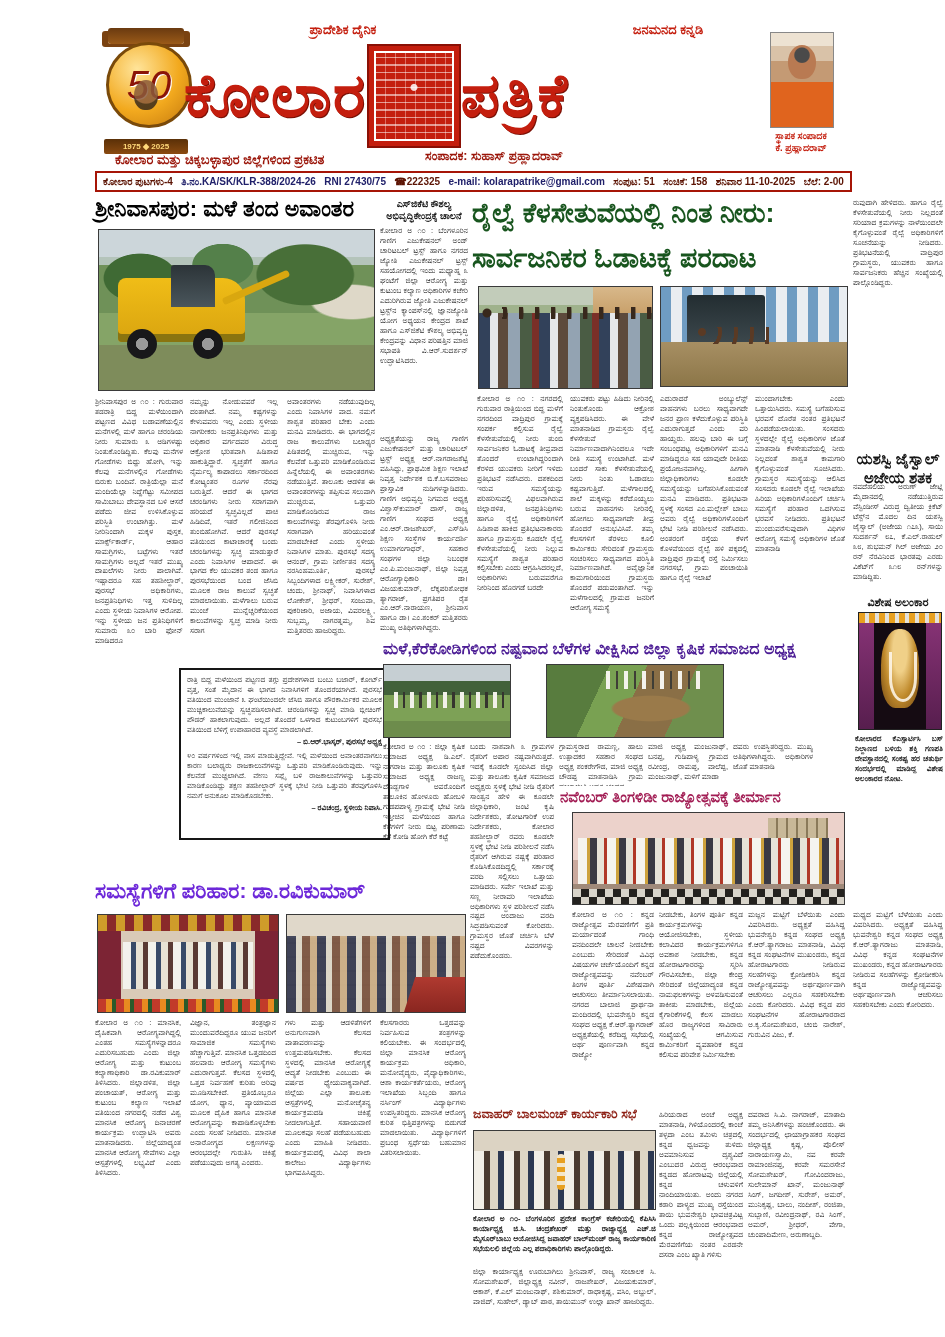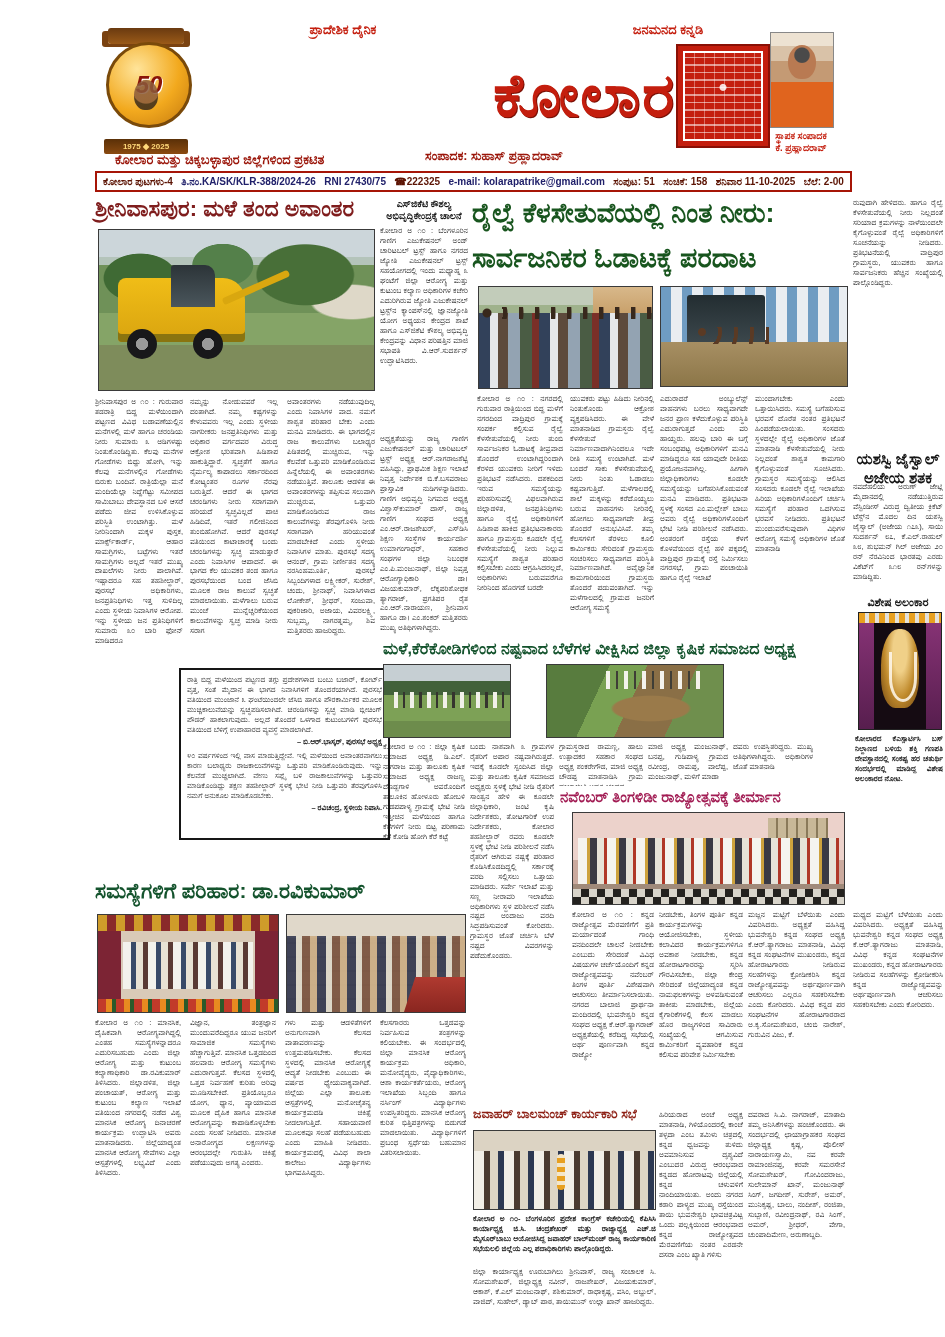--- a/index.html
+++ b/index.html
@@ -19,21 +19,21 @@
   .publine{position:absolute;font-weight:bold;color:#9a1408;font-size:13px}
   .editorline{position:absolute;font-weight:bold;color:#9a1408;font-size:12.5px}
   .founder{position:absolute;text-align:center;color:#c41e0e;font-weight:bold;font-size:9.5px;line-height:1.25}
   
   .logo{position:absolute;left:98px;top:28px;width:96px;height:126px}
   .logo .ribbon{position:absolute;left:10px;top:0;width:76px;height:16px;background:linear-gradient(#6a3a10,#9a5a18);
      border-radius:3px;box-shadow:-6px 3px 0 #7a4210,6px 3px 0 #7a4210}
   .logo .circle{position:absolute;left:8px;top:14px;width:80px;height:80px;border-radius:50%;
      background:radial-gradient(circle at 35% 30%, #ffe49a, #f2a91e 55%, #c87d10 95%);
      border:3px solid #7a4a0a;display:flex;align-items:center;justify-content:center}
-  .logo .fifty{font-size:24px;font-weight:700;font-style:italic;color:#8a1408;text-shadow:1px 1px 0 #fff}
+  .logo .fifty{font-size:40px;font-weight:400;font-style:italic;color:#8a1408;text-shadow:1px 1px 0 #fff}
   .logo .face{position:absolute;left:36px;top:52px;width:24px;height:30px;border-radius:50% 50% 45% 45%;
      background:radial-gradient(circle at 50% 35%, #8a5a3a 0 55%, #3a2a1a 60%);opacity:.85}
   .logo .years{position:absolute;left:6px;bottom:0;width:84px;height:15px;background:linear-gradient(#5a3008,#8a4a10);
      color:#ffd97a;font-size:8px;font-weight:bold;text-align:center;line-height:15px;border-radius:2px}
   .portrait{position:absolute;left:770px;top:32px;width:62px;height:94px;border:1px solid #888;
      background:linear-gradient(180deg,#ede2d2 0 14%,#d9c2a8 14% 30%,#c49a74 30% 52%,#e0641e 52% 100%)}
   .portrait i{position:absolute;left:17px;top:12px;width:28px;height:34px;border-radius:50% 50% 46% 46%;
      background:radial-gradient(circle at 50% 30%, #4a4a4a 0 26%, #b97a52 30% 95%);display:block}
   
   .infobar{position:absolute;left:95px;top:171px;width:757px;height:21px;border:2px solid #a61507;
@@ -135,23 +135,24 @@
     <span class="circle">
       <span class="fifty">50</span>
     </span>
     <span class="face"></span>
     <span class="years">1975 ◆ 2025</span>
   </div>
 
   <div class="tagline" style="left:268px;top:22px;width:150px">ಪ್ರಾದೇಶಿಕ ದೈನಿಕ</div>
   <div class="tagline" style="left:588px;top:22px;width:160px">ಜನಮನದ ಕನ್ನಡಿ</div>
 
-  <div class="abs" style="left:210px;top:44px;width:560px;display:flex;align-items:center;justify-content:flex-end">
+  <div class="abs" style="left:184px;top:44px;width:560px;display:flex;align-items:center;justify-content:flex-start">
     <span class="mast-word">ಕೋಲಾರ</span>
     <span class="emblem" style="position:relative;width:90px;height:100px"></span>
+    <span class="mast-word">ಪತ್ರಿಕೆ</span>
   </div>
 
   <div class="publine" style="left:115px;top:152px;width:260px">ಕೋಲಾರ ಮತ್ತು ಚಿಕ್ಕಬಳ್ಳಾಪುರ ಜಿಲ್ಲೆಗಳಿಂದ ಪ್ರಕಟಿತ</div>
   <div class="editorline" style="left:425px;top:149px;width:260px">ಸಂಪಾದಕ: ಸುಹಾಸ್ ಪ್ರಹ್ಲಾದರಾವ್</div>
 
   <div class="portrait">
       <i></i>
     </div>
   <div class="founder" style="left:752px;top:130px;width:98px">
     <div>ಸ್ಥಾಪಕ ಸಂಪಾದಕ</div>
@@ -163,21 +164,21 @@
     <span class="en">ತಿ.ನಂ.KA/SK/KLR-388/2024-26</span>
     <span class="en">RNI 27430/75</span>
     <span><span>☎</span><span>222325</span></span>
     <span class="en">e-mail: kolarapatrike@gmail.com</span>
     <span>ಸಂಪುಟ: 51</span>
     <span>ಸಂಚಿಕೆ: 158</span>
     <span>ಶನಿವಾರ 11-10-2025</span>
     <span>ಬೆಲೆ: 2-00</span>
   </div>
 
-  <div class="hl" style="left:95px;top:196px;width:372px;font-size:22px;color:#7f1d1d">ಶ್ರೀನಿವಾಸಪುರ: ಮಳೆ ತಂದ ಅವಾಂತರ</div>
+  <div class="hl" style="left:95px;top:196px;width:372px;font-size:22px;color:#000000">ಶ್ರೀನಿವಾಸಪುರ: ಮಳೆ ತಂದ ಅವಾಂತರ</div>
 
   <div class="ph ph-jcb" style="left:98px;top:229px;width:277px;height:162px">
     <i class="trees"></i>
       <i class="exc"></i>
       <i class="cab"></i>
       <i class="arm"></i>
       <i class="w1"></i>
       <i class="w2"></i>
   </div>
 
@@ -224,37 +225,37 @@
   <div class="subhead" style="left:853px;top:596px;width:90px;font-size:11px">ವಿಶೇಷ ಅಲಂಕಾರ</div>
   <div class="ph ph-deity" style="left:858px;top:612px;width:84px;height:118px">
     <i class="dl"></i>
       <i class="dr"></i>
       <i class="top"></i>
       <i class="idol"></i>
       <i class="garl"></i>
   </div>
   <div class="cap" style="left:855px;top:734px;width:88px;height:72px">ಕೋಲಾರದ ಕೆಎಸ್ಸಾರ್ಟಿಸಿ ಬಸ್ ನಿಲ್ದಾಣದ ಬಳಿಯ ಶಕ್ತಿ ಗಣಪತಿ ದೇವಸ್ಥಾನದಲ್ಲಿ ಸಂಕಷ್ಟ ಹರ ಚತುರ್ಥಿ ಸಂದರ್ಭದಲ್ಲಿ ಮಾಡಿದ್ದ ವಿಶೇಷ ಅಲಂಕಾರದ ನೋಟ.</div>
 
-  <div class="hl" style="left:383px;top:640px;width:477px;font-size:16px;color:#14532d">ಮಳೆ,ಕೆರೆಕೋಡಿಗಳಿಂದ ನಷ್ಟವಾದ ಬೆಳೆಗಳ ವೀಕ್ಷಿಸಿದ ಜಿಲ್ಲಾ ಕೃಷಿಕ ಸಮಾಜದ ಅಧ್ಯಕ್ಷ</div>
+  <div class="hl" style="left:383px;top:640px;width:477px;font-size:16px;color:#4c1d95">ಮಳೆ,ಕೆರೆಕೋಡಿಗಳಿಂದ ನಷ್ಟವಾದ ಬೆಳೆಗಳ ವೀಕ್ಷಿಸಿದ ಜಿಲ್ಲಾ ಕೃಷಿಕ ಸಮಾಜದ ಅಧ್ಯಕ್ಷ</div>
 
   <div class="ph ph-field1" style="left:383px;top:664px;width:128px;height:74px">
     <i class="ppl"></i>
   </div>
   <div class="ph ph-field2" style="left:546px;top:664px;width:178px;height:74px">
     <i class="mud"></i>
       <i class="ppl"></i>
   </div>
 
   <div class="col" style="left:383px;top:742px;width:82px;height:100px">ಕೋಲಾರ ಅ ೧೦ :  ಜಿಲ್ಲಾ ಕೃಷಿಕ ಸಮಾಜದ ಅಧ್ಯಕ್ಷ ಡಿ.ಎಲ್. ನಾಗರಾಜ ಮತ್ತು ತಾಲೂಕು ಕೃಷಿಕ ಸಮಾಜದ ಅಧ್ಯಕ್ಷ ರಾಜಣ್ಣ ದೊಡ್ಡಗಾಳಿ ಅವರೊಂದಿಗೆ ತಾಲೂಕಿನ ಹೋಳೂರು ಹೋಬಳಿ ಗುಡಪಪಾಳ್ಯ ಗ್ರಾಮಕ್ಕೆ ಭೇಟಿ ನೀಡಿ ಇತ್ತೀಚಿನ ಮಳೆಯಿಂದ ಹಾಗೂ ಕೆರೆಗಳಿಗೆ ನೀರು ಬಿಟ್ಟ ಪರಿಣಾಮ ಕೆರೆ ಕೋಡಿ ಹೋಗಿ ಕೆರೆ ಕಟ್ಟೆ</div>
   <div class="col" style="left:470px;top:742px;width:84px;height:360px">ಬಂದು ನಾಶವಾಗಿ ೩ ಗ್ರಾಮಗಳ ರೈತರಿಗೆ ಅಪಾರ ನಷ್ಟವಾಗಿರುತ್ತದೆ. ಇದಕ್ಕೆ ಕೂಡಲೇ ಸ್ಪಂದಿಸಿದ ಜಿಲ್ಲಾ ಮತ್ತು ತಾಲೂಕು ಕೃಷಿಕ ಸಮಾಜದ ಅಧ್ಯಕ್ಷರು ಸ್ಥಳಕ್ಕೆ ಭೇಟಿ ನೀಡಿ ರೈತರಿಗೆ ಸಾಂತ್ವನ ಹೇಳಿ ಈ ಕೂಡಲೇ ಜಿಲ್ಲಾಧಿಕಾರಿ, ಜಂಟಿ ಕೃಷಿ ನಿರ್ದೇಶಕರು, ತೋಟಗಾರಿಕೆ ಉಪ ನಿರ್ದೇಶಕರು, ಕೋಲಾರ ತಹಶೀಲ್ದಾರ್ ರವರು ಕೂಡಲೇ ಸ್ಥಳಕ್ಕೆ ಭೇಟಿ ನೀಡಿ ಪರಿಶೀಲನೆ ನಡೆಸಿ ರೈತರಿಗೆ ಆಗಿರುವ ನಷ್ಟಕ್ಕೆ ಪರಿಹಾರ ಕೊಡಿಸಿಕೊಡದಿದ್ದಲ್ಲಿ ಸರ್ಕಾರಕ್ಕೆ ವರದಿ ಸಲ್ಲಿಸಲು ಒತ್ತಾಯ ಮಾಡಿದರು. ಸರ್ವೇ ಇಲಾಖೆ ಮತ್ತು ಸಣ್ಣ ನೀರಾವರಿ ಇಲಾಖೆಯ ಅಧಿಕಾರಿಗಳು ಸ್ಥಳ ಪರಿಶೀಲನೆ ನಡೆಸಿ ನಷ್ಟದ ಅಂದಾಜು ವರದಿ ಸಿದ್ಧಪಡಿಸುವಂತೆ ಕೋರಿದರು. ಗ್ರಾಮಸ್ಥರ ಜೊತೆ ಚರ್ಚಿಸಿ ಬೆಳೆ ನಷ್ಟದ ವಿವರಗಳನ್ನು ಪಡೆದುಕೊಂಡರು.</div>
   <div class="col" style="left:559px;top:742px;width:84px;height:44px">ಗ್ರಾಮಸ್ಥರಾದ ರಾಮಣ್ಣ, ಹಾಲು ಉತ್ಪಾದಕರ ಸಹಕಾರ ಸಂಘದ ಅಧ್ಯಕ್ಷ ಶಂಕರೇಗೌಡ, ಮಾಜಿ ಅಧ್ಯಕ್ಷ ಚೌಡಪ್ಪ ಮಾತನಾಡಿಸಿ ಗ್ರಾಮ ಪಂಚಾಯಿತಿ ಅಧ್ಯಕ್ಷ ಚಂದ್ರಪ್ಪ</div>
   <div class="col" style="left:648px;top:742px;width:80px;height:44px">ಮಾಜಿ ಅಧ್ಯಕ್ಷ ಮಂಜುನಾಥ್, ಬನಪ್ಪ, ಗುಡಿಪಾಳ್ಯ ಗ್ರಾಮದ ರವೀಂದ್ರ, ರಾಮಪ್ಪ, ವಾಲೆಪ್ಪ, ಮಂಜುನಾಥ್, ಮಳಿಗೆ ಮಾಡಾ</div>
   <div class="col" style="left:733px;top:742px;width:80px;height:44px">ದವರು ಉಪಸ್ಥಿತರಿದ್ದರು. ಮುಖ್ಯ ಅತಿಥಿಗಳಾಗಿದ್ದರು. ಅಧಿಕಾರಿಗಳ ಜೊತೆ ಮಾತನಾಡಿ</div>
 
-  <div class="hl" style="left:95px;top:879px;width:372px;font-size:21px;color:#14532d">ಸಮಸ್ಯೆಗಳಿಗೆ ಪರಿಹಾರ: ಡಾ.ರವಿಕುಮಾರ್</div>
+  <div class="hl" style="left:95px;top:879px;width:372px;font-size:21px;color:#6d28d9">ಸಮಸ್ಯೆಗಳಿಗೆ ಪರಿಹಾರ: ಡಾ.ರವಿಕುಮಾರ್</div>
 
   <div class="ph ph-stage" style="left:97px;top:914px;width:182px;height:99px">
     <i class="val"></i>
       <i class="ppl"></i>
       <i class="flw"></i>
   </div>
   <div class="ph ph-aud" style="left:286px;top:914px;width:180px;height:99px">
     <i class="ppl"></i>
       <i class="carpet"></i>
   </div>

